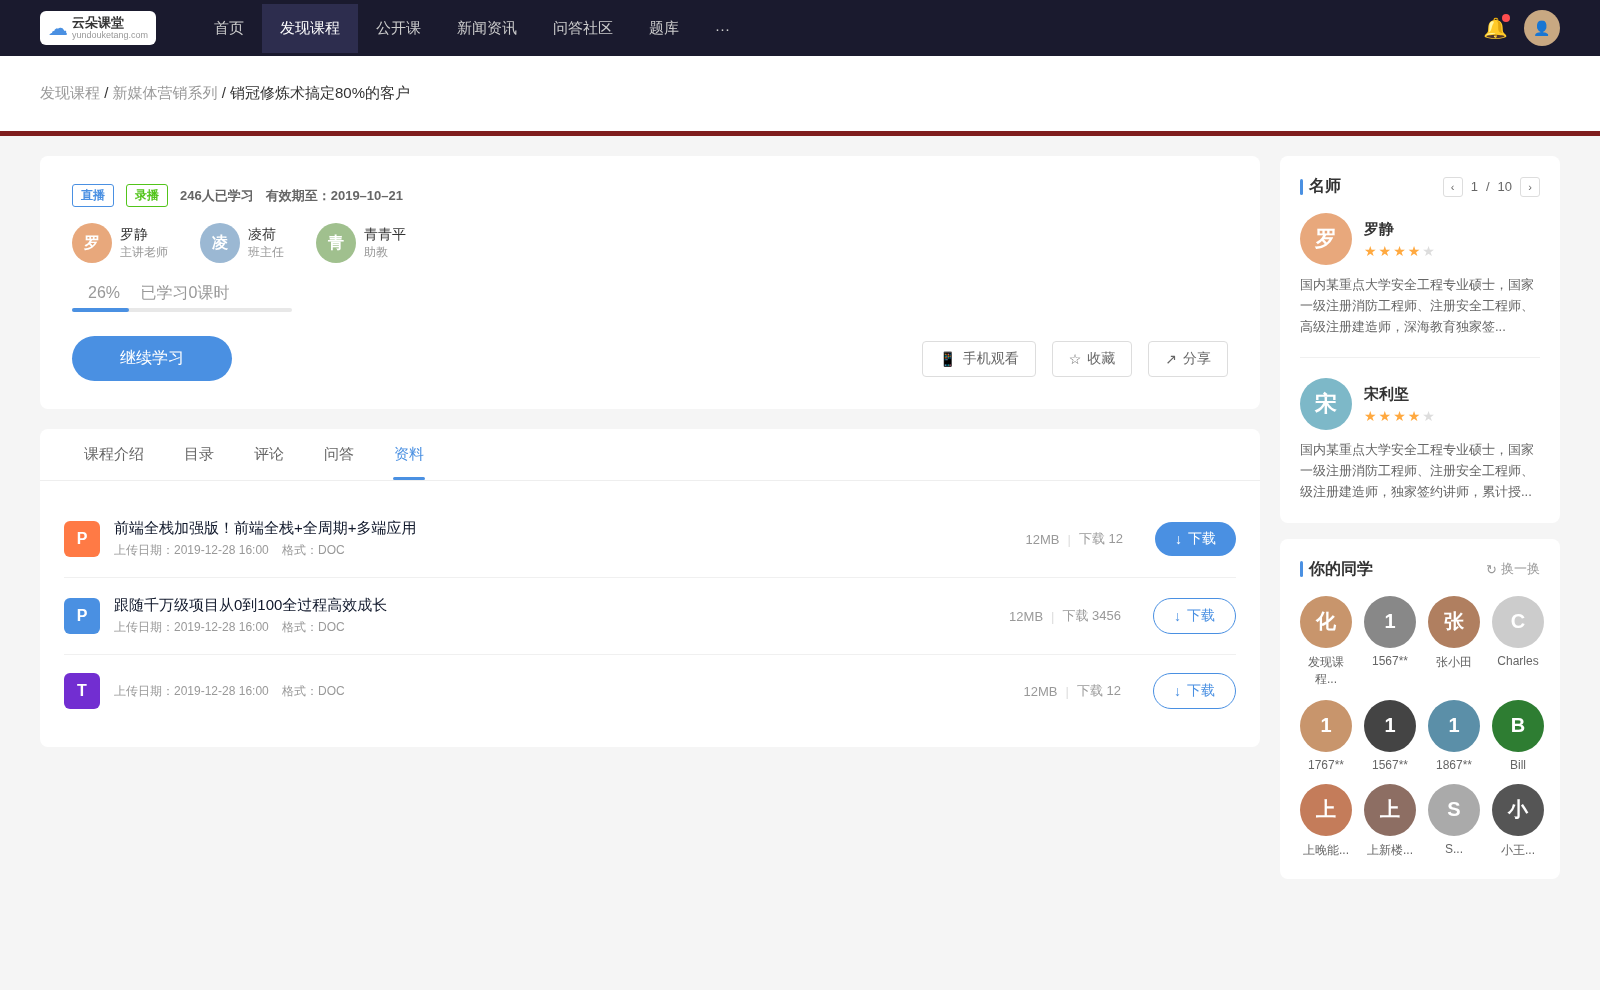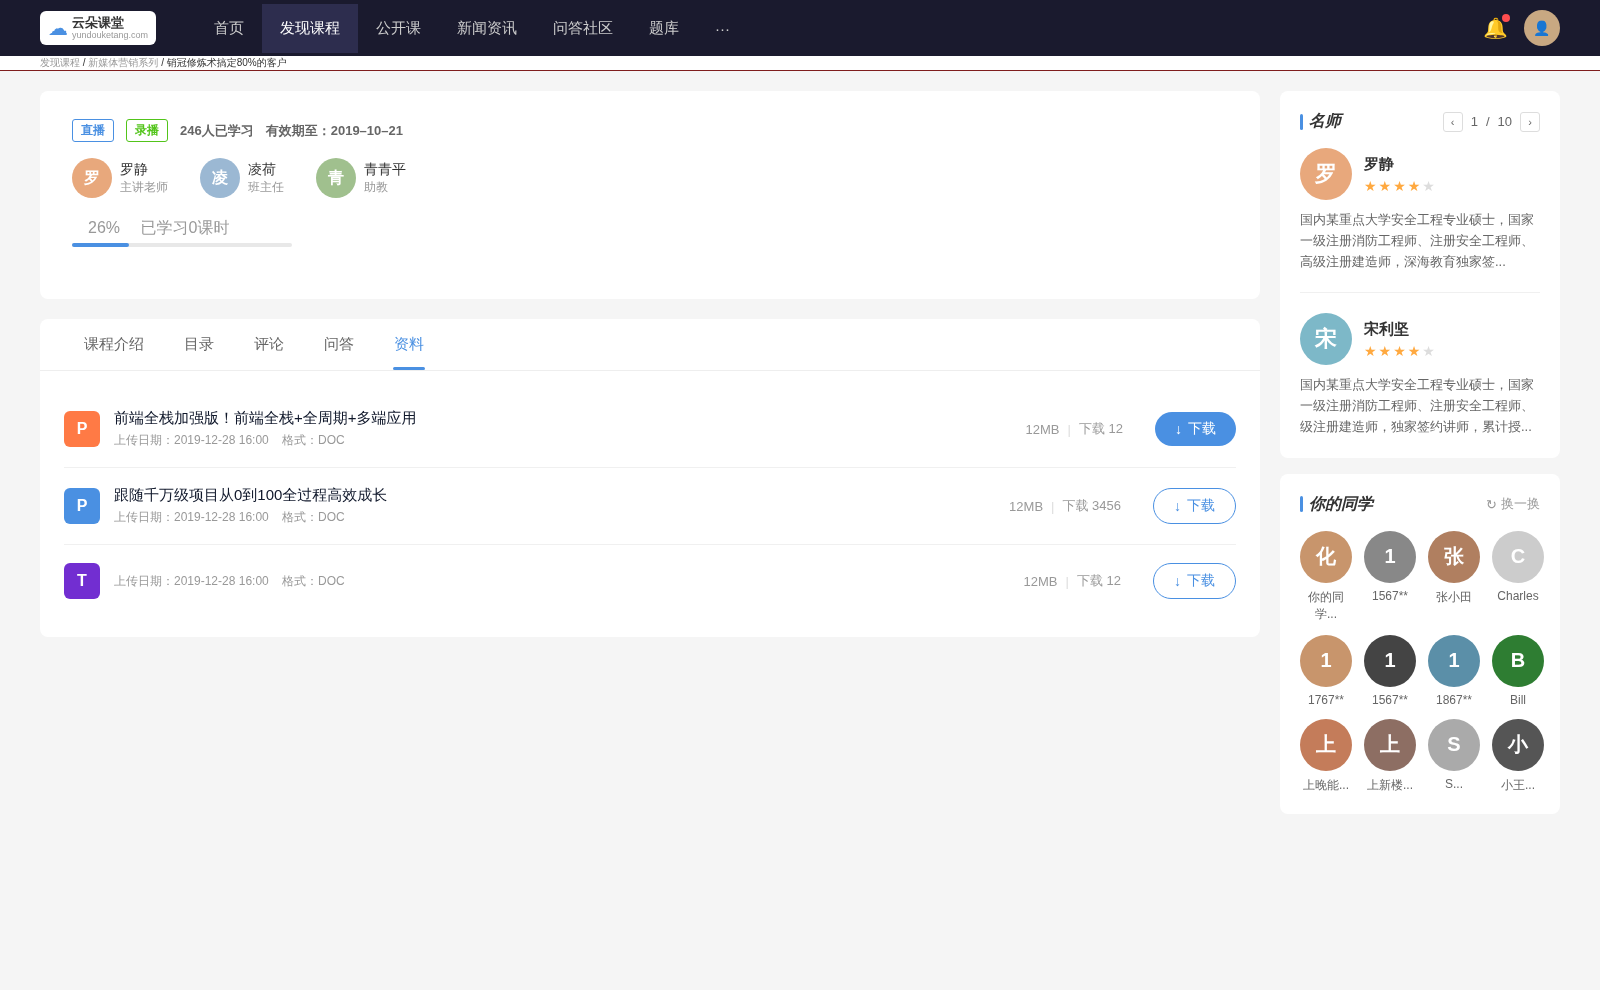--- a/index.html
+++ b/index.html
@@ -15,21 +15,21 @@
     .logo-text .sub { color: #999; font-size: 9px; }
     .nav-items { display: flex; align-items: center; gap: 0; flex: 1; }
     .nav-item { color: #ccc; padding: 0 18px; height: 49px; display: flex; align-items: center; cursor: pointer; font-size: 15px; }
     .nav-item.active { background: #2d2d4e; color: #fff; }
     .nav-right { display: flex; align-items: center; gap: 16px; margin-left: auto; }
     .bell-icon { color: #ccc; font-size: 20px; position: relative; cursor: pointer; }
     .bell-dot { width: 8px; height: 8px; background: #ff4d4f; border-radius: 50%; position: absolute; top: -2px; right: -2px; }
     .avatar { width: 36px; height: 36px; border-radius: 50%; background: #c8a882; overflow: hidden; cursor: pointer; display: flex; align-items: center; justify-content: center; color: #fff; font-size: 14px; }
 
     
-    .breadcrumb { padding: 0 40px; background: #fff; border-bottom: 1px solid #7f1d1d; font-size: 10px; color: #999; }
+    .breadcrumb { padding: 28px 40px; background: #fff; border-bottom: 5px solid #7f1d1d; font-size: 15px; color: #999; }
     .breadcrumb a { color: #999; text-decoration: none; }
     .breadcrumb span { color: #333; }
 
     
     .main-layout { display: flex; gap: 20px; padding: 20px 40px; max-width: 1600px; }
     .content-area { flex: 1; }
     .sidebar { width: 280px; flex-shrink: 0; }
 
     
     .course-card { background: #fff; border-radius: 8px; padding: 28px 32px; margin-bottom: 20px; }
@@ -69,21 +69,21 @@
     .resource-title { font-size: 15px; color: #0f172a; margin-bottom: 4px; }
     .resource-meta { font-size: 12px; color: #999; }
     .resource-stats { display: flex; align-items: center; gap: 8px; color: #999; font-size: 13px; margin: 0 32px; white-space: nowrap; }
     .resource-stats .divider { color: #ddd; }
     .btn-download { border: 1px solid #4a90e2; color: #4a90e2; background: #fff; border-radius: 20px; padding: 8px 20px; font-size: 14px; cursor: pointer; display: flex; align-items: center; gap: 6px; white-space: nowrap; }
     .btn-download-filled { background: #4a90e2; color: #fff; border: none; border-radius: 20px; padding: 8px 20px; font-size: 14px; cursor: pointer; display: flex; align-items: center; gap: 6px; white-space: nowrap; }
 
     
     .sidebar-card { background: #fff; border-radius: 8px; padding: 20px; margin-bottom: 16px; }
     .sidebar-card-header { display: flex; align-items: center; justify-content: space-between; margin-bottom: 16px; }
-    .sidebar-card-title { font-size: 16px; font-weight: bold; color: #333; display: flex; align-items: center; gap: 6px; font-style: italic; }
+    .sidebar-card-title { font-size: 16px; font-weight: bold; color: #333; display: flex; align-items: center; gap: 6px; }
     .sidebar-card-title::before { content: ''; width: 3px; height: 16px; background: #4a90e2; border-radius: 2px; display: inline-block; }
     .pagination { display: flex; align-items: center; gap: 8px; font-size: 13px; color: #666; }
     .page-btn { width: 20px; height: 20px; border: 1px solid #ddd; border-radius: 3px; display: flex; align-items: center; justify-content: center; cursor: pointer; font-size: 11px; }
 
     
     .teacher-item { margin-bottom: 20px; padding-bottom: 20px; border-bottom: 1px solid #f0f0f0; }
     .teacher-item:last-child { border-bottom: none; margin-bottom: 0; padding-bottom: 0; }
     .teacher-header { display: flex; align-items: center; gap: 12px; margin-bottom: 10px; }
     .teacher-avatar { width: 52px; height: 52px; border-radius: 50%; overflow: hidden; flex-shrink: 0; }
     .teacher-avatar .av-placeholder { width: 100%; height: 100%; display: flex; align-items: center; justify-content: center; font-size: 22px; color: #fff; font-weight: bold; }
@@ -178,20 +178,37 @@
       <div class="progress-section">
         <div class="progress-label">
           <span>26%</span>
           <span>已学习0课时</span>
         </div>
         <div class="progress-bar-bg">
           <div class="progress-bar-fill" style="width:26%"></div>
         </div>
       </div>
 
+      <div class="course-actions">
+        <button class="btn-continue">继续学习</button>
+        <div class="action-btns">
+          <button class="action-btn">
+            <span>📱</span>
+            <span>手机观看</span>
+          </button>
+          <button class="action-btn">
+            <span>☆</span>
+            <span>收藏</span>
+          </button>
+          <button class="action-btn">
+            <span>↗</span>
+            <span>分享</span>
+          </button>
+        </div>
+      </div>
     </div>
 
     <div class="tabs-section">
       <div class="tabs-nav">
         <div class="tab-item">课程介绍</div>
         <div class="tab-item">目录</div>
         <div class="tab-item">评论</div>
         <div class="tab-item">问答</div>
         <div class="tab-item active">资料</div>
       </div>
@@ -322,21 +339,21 @@
         <div class="refresh-btn">
           <span>↻</span>
           <span>换一换</span>
         </div>
       </div>
       <div class="classmates-grid">
         <div class="classmate-item">
           <div class="classmate-avatar">
             <div class="av-placeholder" style="background:#c8956c">化</div>
           </div>
-          <div class="classmate-name">你的同学...</div>
+          <div class="classmate-name">发现课程...</div>
         </div>
         <div class="classmate-item">
           <div class="classmate-avatar">
             <div class="av-placeholder" style="background:#888">1</div>
           </div>
           <div class="classmate-name">1567**</div>
         </div>
         <div class="classmate-item">
           <div class="classmate-avatar">
             <div class="av-placeholder" style="background:#b07f60">张</div>

